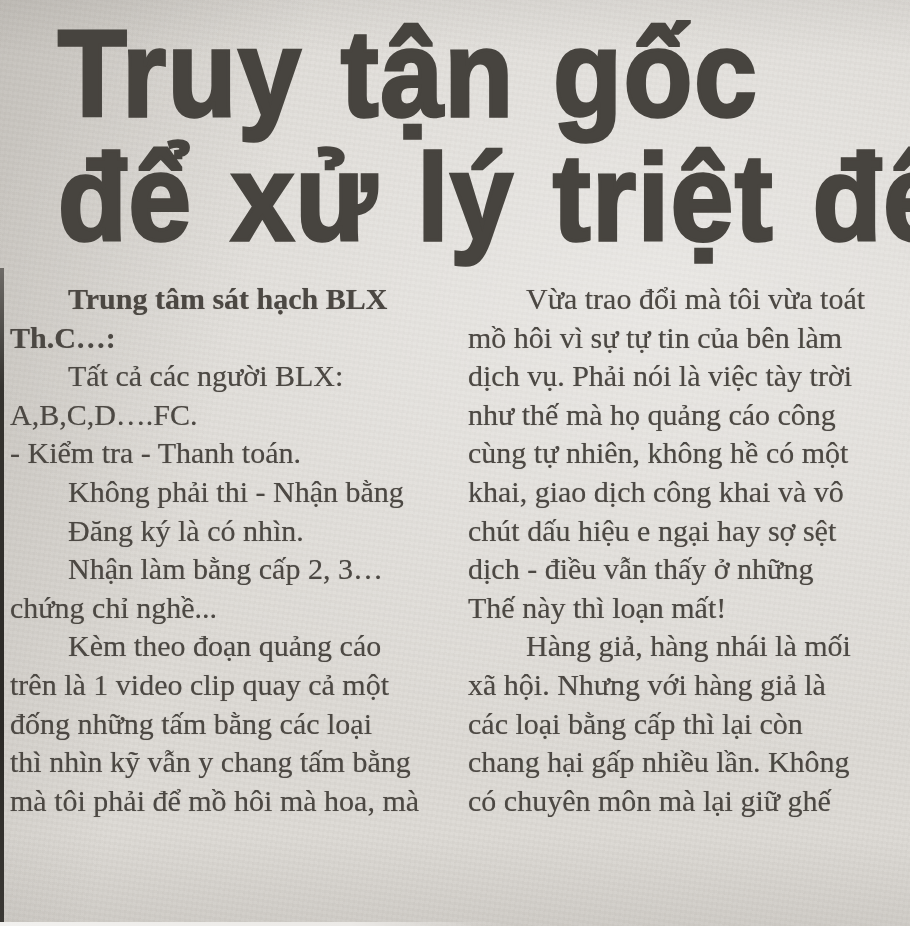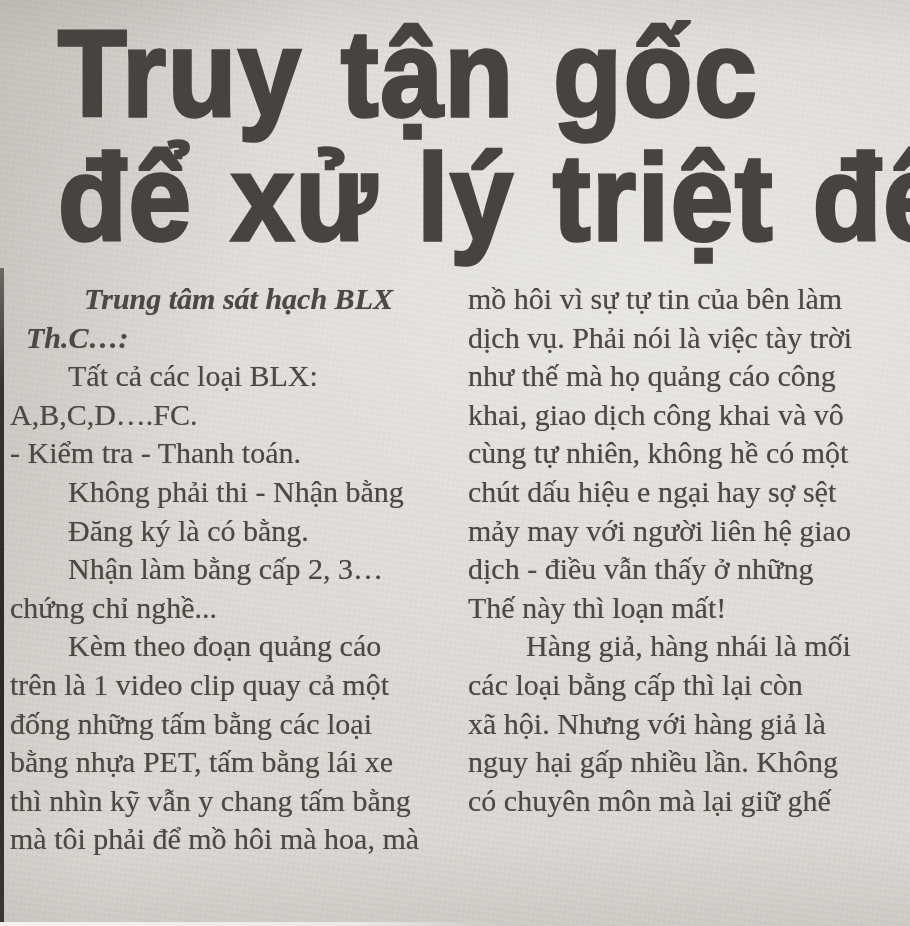--- a/index.html
+++ b/index.html
@@ -46,60 +46,59 @@
   .col{
     position:absolute;top:280px;
     font-size:30px;line-height:38.6px;
     color:#4c4843;
     text-shadow:0 0 .7px rgba(76,72,67,.55);
   }
   .col-left{left:10px;width:444px;}
   .col-right{left:468px;width:440px;}
   .bline{white-space:nowrap;}
   .bline.indent{padding-left:58px;}
-  .bline.lead{font-weight:bold;font-style:italic;margin-left:16px;}
+  .bline.lead{font-weight:bold;}
 </style>
 </head>
 <body>
 
 <div class="photo"></div>
 
 <div class="headline">
   <div>Truy tận gốc</div>
   <div>để xử lý triệt để</div>
 </div>
 
 <div class="col col-left">
     <div class="bline indent lead">Trung tâm sát hạch BLX</div>
     <div class="bline lead">Th.C…:</div>
-    <div class="bline indent">Tất cả các loại BLX:</div>
+    <div class="bline indent">Tất cả các người BLX:</div>
     <div class="bline">A,B,C,D….FC.</div>
     <div class="bline">- Kiểm tra - Thanh toán.</div>
     <div class="bline indent">Không phải thi - Nhận bằng</div>
-    <div class="bline indent">Đăng ký là có bằng.</div>
+    <div class="bline indent">Đăng ký là có nhìn.</div>
     <div class="bline indent">Nhận làm bằng cấp 2, 3…</div>
     <div class="bline">chứng chỉ nghề...</div>
     <div class="bline indent">Kèm theo đoạn quảng cáo</div>
     <div class="bline">trên là 1 video clip quay cả một</div>
     <div class="bline">đống những tấm bằng các loại</div>
-    <div class="bline">bằng nhựa PET, tấm bằng lái xe</div>
     <div class="bline">thì nhìn kỹ vẫn y chang tấm bằng</div>
     <div class="bline">mà tôi phải để mồ hôi mà hoa, mà</div>
   </div>
 <div class="col col-right">
+    <div class="bline indent">Vừa trao đổi mà tôi vừa toát</div>
     <div class="bline">mồ hôi vì sự tự tin của bên làm</div>
     <div class="bline">dịch vụ. Phải nói là việc tày trời</div>
     <div class="bline">như thế mà họ quảng cáo công</div>
+    <div class="bline">cùng tự nhiên, không hề có một</div>
     <div class="bline">khai, giao dịch công khai và vô</div>
-    <div class="bline">cùng tự nhiên, không hề có một</div>
     <div class="bline">chút dấu hiệu e ngại hay sợ sệt</div>
-    <div class="bline">mảy may với người liên hệ giao</div>
     <div class="bline">dịch - điều vẫn thấy ở những</div>
     <div class="bline">Thế này thì loạn mất!</div>
     <div class="bline indent">Hàng giả, hàng nhái là mối</div>
+    <div class="bline">xã hội. Nhưng với hàng giả là</div>
     <div class="bline">các loại bằng cấp thì lại còn</div>
-    <div class="bline">xã hội. Nhưng với hàng giả là</div>
-    <div class="bline">nguy hại gấp nhiều lần. Không</div>
+    <div class="bline">chang hại gấp nhiều lần. Không</div>
     <div class="bline">có chuyên môn mà lại giữ ghế</div>
   </div>
 
 <div class="edge-left"></div>
 <div class="edge-bottom"></div>
 
 </body></html>

